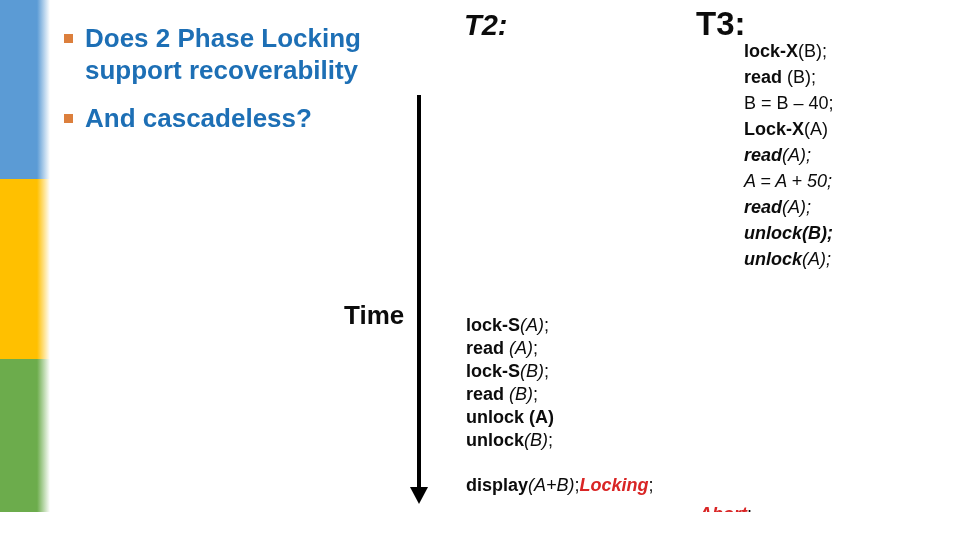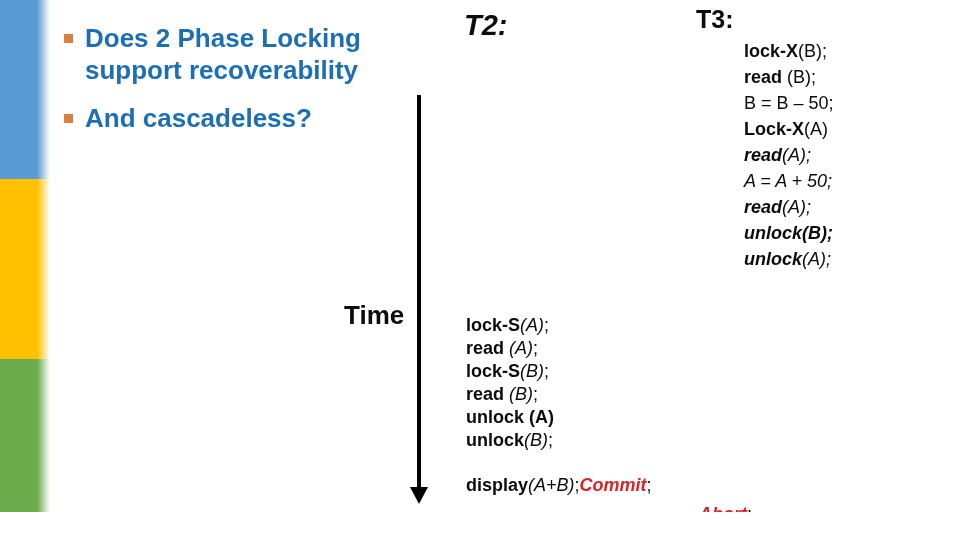--- a/index.html
+++ b/index.html
@@ -14,21 +14,21 @@
   .bar-green{top:359px;height:181px;background:linear-gradient(to right,var(--bar-green) 0,var(--bar-green) 74%,#ffffff 100%);}
   
   .bullet{position:absolute;left:64px;display:flex;gap:12px;}
   .bullet-marker{width:9px;height:9px;background:var(--bullet-orange);flex:0 0 9px;margin-top:12px;}
   .bullet-text{font-size:26px;font-weight:700;color:var(--title-blue);line-height:32px;white-space:nowrap;}
   #bullet-1{top:22px;}
   #bullet-2{top:102px;}
   
   .hdr{position:absolute;font-weight:700;}
   #t2-header{left:464px;top:9px;font-size:29px;font-style:italic;}
-  #t3-header{left:696px;top:5px;font-size:25px;}
+  #t3-header{left:696px;top:5px;font-size:33px;}
   
   .ops{position:absolute;font-size:18px;white-space:nowrap;}
   #t3-ops{left:696px;top:38px;margin-left:48px;}
   #t3-ops .op-line{line-height:26px;}
   #t2-ops{left:466px;top:314px;}
   #t2-ops .op-line{line-height:23px;}
   #t2-display{left:466px;top:473px;}
   #t2-display .op-line{line-height:24px;}
   #t3-abort{left:699px;top:502px;}
   #t3-abort .op-line{line-height:24px;}
@@ -71,36 +71,36 @@
   <div class="hdr" id="t2-header">T2:</div>
   <div class="hdr" id="t3-header">T3:</div>
 
   <div id="time-label">Time</div>
   <div class="arrow-shaft"></div>
   <div class="arrow-head"></div>
 
   <div class="ops" id="t3-ops">
       <div class="op-line"><span class="s-b">lock-X</span><span class="s-r">(B);</span></div>
       <div class="op-line"><span class="s-b">read </span><span class="s-r">(B);</span></div>
-      <div class="op-line"><span class="s-r">B = B – 50;</span></div>
+      <div class="op-line"><span class="s-r">B = B – 40;</span></div>
       <div class="op-line"><span class="s-b">Lock-X</span><span class="s-r">(A)</span></div>
       <div class="op-line"><span class="s-bi">read</span><span class="s-i">(A);</span></div>
       <div class="op-line"><span class="s-i">A = A + 50;</span></div>
       <div class="op-line"><span class="s-bi">read</span><span class="s-i">(A);</span></div>
       <div class="op-line"><span class="s-bi">unlock(B);</span></div>
       <div class="op-line"><span class="s-bi">unlock</span><span class="s-i">(A);</span></div>
     </div>
   <div class="ops" id="t2-ops">
       <div class="op-line"><span class="s-b">lock-S</span><span class="s-i">(A)</span><span class="s-r">;</span></div>
       <div class="op-line"><span class="s-b">read </span><span class="s-i">(A)</span><span class="s-r">;</span></div>
       <div class="op-line"><span class="s-b">lock-S</span><span class="s-i">(B)</span><span class="s-r">;</span></div>
       <div class="op-line"><span class="s-b">read </span><span class="s-i">(B)</span><span class="s-r">;</span></div>
       <div class="op-line"><span class="s-b">unlock (A)</span></div>
       <div class="op-line"><span class="s-b">unlock</span><span class="s-i">(B)</span><span class="s-r">;</span></div>
     </div>
   <div class="ops" id="t2-display">
-      <div class="op-line"><span class="s-b">display</span><span class="s-i">(A+B)</span><span class="s-r">;</span><span class="s-bired">Commit</span><span class="s-r">;</span></div>
+      <div class="op-line"><span class="s-b">display</span><span class="s-i">(A+B)</span><span class="s-r">;</span><span class="s-bired">Locking</span><span class="s-r">;</span></div>
     </div>
   <div class="ops" id="t3-abort">
       <div class="op-line"><span class="s-bired">Abort</span><span class="s-r">;</span></div>
     </div>
 
 </div>
 
 </body></html>

